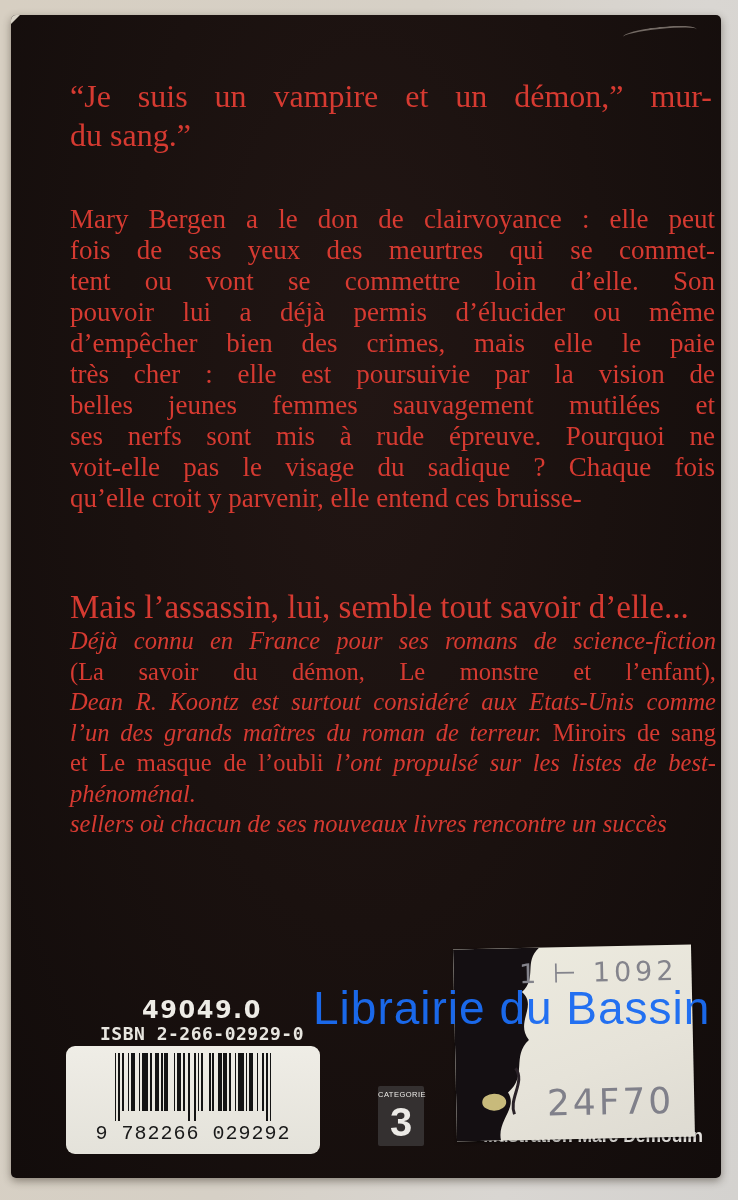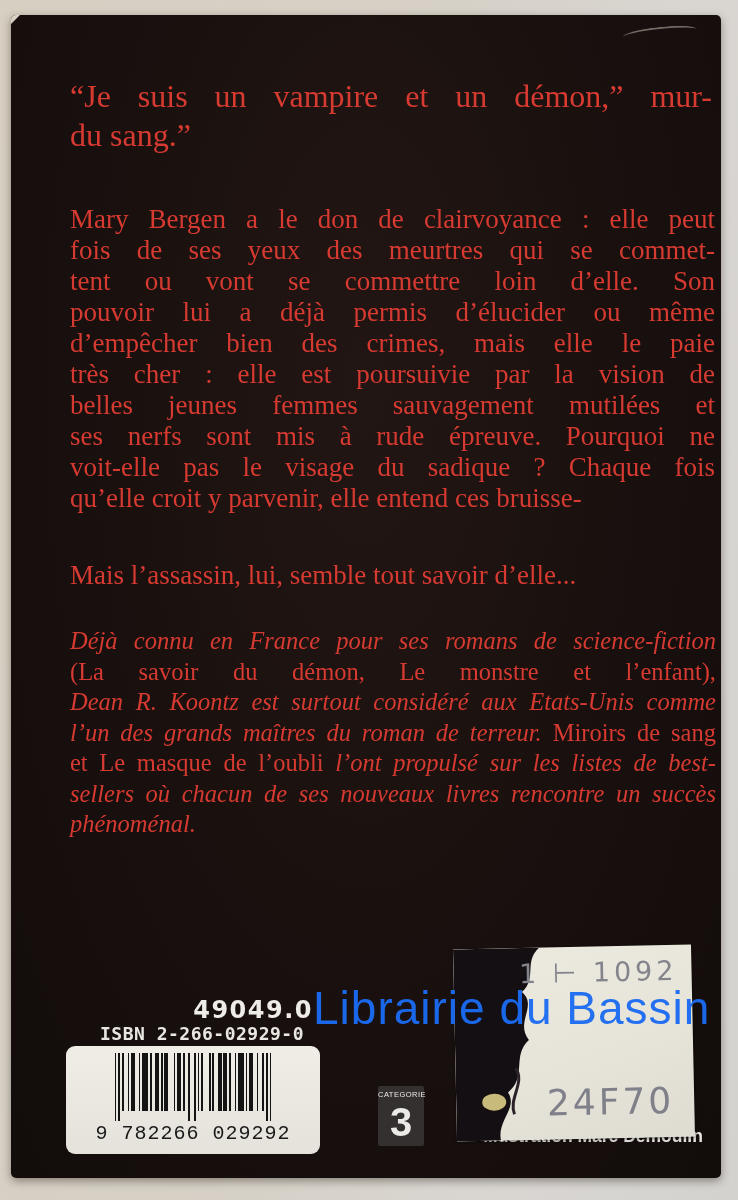--- a/index.html
+++ b/index.html
@@ -21,27 +21,27 @@
     position:absolute;left:612px;top:12px;width:74px;height:10px;
     border-top:2px solid rgba(205,195,185,.5);border-radius:50%;
     transform:rotate(-6deg);
   }
   .redtext{color:var(--red,#d63a31);}
   .block{position:absolute;left:59px;width:645px;}
   .tline{text-align:justify;text-align-last:justify;}
   .block .tline:last-child{text-align-last:left;}
   .quote{top:62px;width:642px;font-size:32px;line-height:39px;}
   .synopsis{top:189px;font-size:27px;line-height:31px;}
-  .closing{top:545px;font-size:27px;line-height:31px;}
+  .closing{top:577px;font-size:33px;line-height:31px;}
   .authornote{top:611px;width:646px;font-size:24.5px;line-height:30.5px;font-style:italic;}
   .authornote .r{font-style:normal;}
   .authornote .i{font-style:italic;}
 
   .print-code{
-    position:absolute;left:80px;top:981px;width:222px;text-align:right;
+    position:absolute;left:80px;top:981px;width:222px;text-align:center;
     font-family:"DejaVu Sans", sans-serif;font-weight:bold;font-size:24px;
     letter-spacing:1.5px;color:#eeece6;
   }
   .isbn{
     position:absolute;left:70px;top:1008px;width:242px;text-align:center;
     font-family:"DejaVu Sans Mono", monospace;font-size:18px;font-weight:bold;
     letter-spacing:.5px;color:#e8e6e0;
   }
   .barcode-label{
     position:absolute;left:55px;top:1031px;width:254px;height:108px;
@@ -119,22 +119,22 @@
     </div>
 
   <div class="block closing redtext">Mais l’assassin, lui, semble tout savoir d’elle...</div>
 
   <div class="block authornote redtext">
       <div class="tline"><span class="i">Déjà connu en France pour ses romans de science-fiction</span></div>
       <div class="tline"><span class="r">(La savoir du démon, Le monstre et l’enfant),</span></div>
       <div class="tline"><span class="i">Dean R. Koontz est surtout considéré aux Etats-Unis comme</span></div>
       <div class="tline"><span class="i">l’un des grands maîtres du roman de terreur. </span><span class="r">Miroirs de sang</span></div>
       <div class="tline"><span class="r">et Le masque de l’oubli </span><span class="i">l’ont propulsé sur les listes de best-</span></div>
+      <div class="tline"><span class="i">phénoménal.</span></div>
       <div class="tline"><span class="i">sellers où chacun de ses nouveaux livres rencontre un succès</span></div>
-      <div class="tline"><span class="i">phénoménal.</span></div>
     </div>
 
   <div class="print-code">49049.0</div>
 
   <div class="isbn">ISBN 2-266-02929-0</div>
 
   <div class="barcode-label">
     <div class="bars" id="barcode-bars">
         <span class="tall" style="width: 1.85px;"></span>
         <i style="width: 1.85px;"></i>

